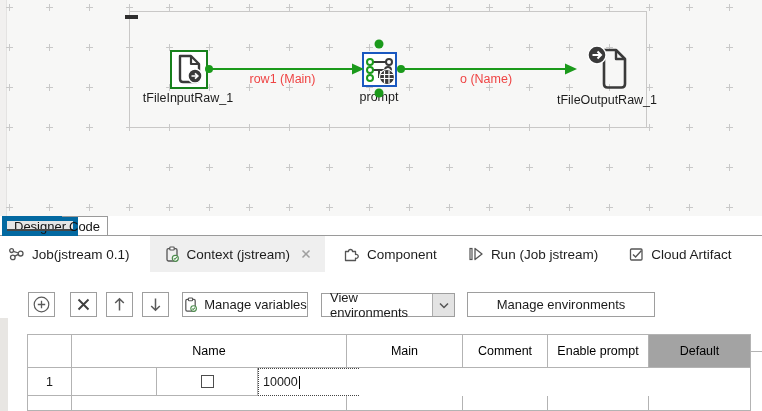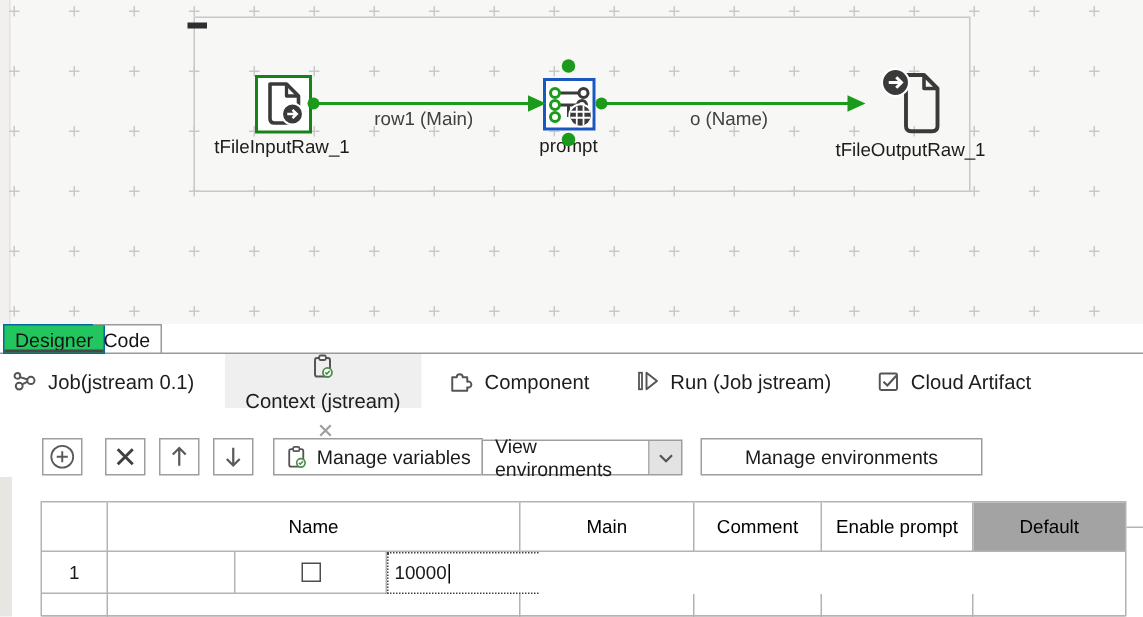--- a/index.html
+++ b/index.html
@@ -10,32 +10,32 @@
   
   #canvas { left:0; top:0; width:762px; height:216px; background:#f7f7f6; overflow:hidden; }
   #canvas-left-strip { left:0; top:0; width:7px; height:216px; background:#f1f0ef; border-right:1px solid #e4e3e2; }
   .gp { position:absolute; width:7px; height:7px; }
   .gp::before { content:""; position:absolute; left:0; top:3px; width:7px; height:1px; background:#c9c9c9; }
   .gp::after  { content:""; position:absolute; left:3px; top:0; width:1px; height:7px; background:#c9c9c9; }
   #job-boundary { left:129px; top:11px; width:518px; height:117px; border:1px solid #c9c8c7; }
   #collapse-dash { left:125px; top:15px; width:13px; height:4px; background:#2e2e2e; }
 
   .comp-label { position:absolute; font-size:12.5px; color:#1c1c1c; text-align:center; white-space:nowrap; }
-  .conn-label { position:absolute; font-size:12.5px; color:#404040; text-align:center; white-space:nowrap; }
+  .conn-label { position:absolute; font-size:12.5px; color:#ef4444; text-align:center; white-space:nowrap; }
 
   #input-box  { left:170px; top:50px; width:38px; height:39px; background:#fff; border:2px solid #17811c; }
   #mstream-box{ left:362px; top:52px; width:35px; height:35px; background:#fff; border:2px solid #1a58c0; }
   #output-box { left:583px; top:42px; width:48px; height:52px; }
   #conn-svg { left:0; top:0; width:762px; height:216px; pointer-events:none; }
 
   
   #editor-tabs { left:0; top:216px; width:762px; height:20px; background:#fff; border-bottom:1px solid #9a9a9a; }
   .etab { position:absolute; top:0; height:20px; display:flex; align-items:center;
           padding:0 7px; font-size:13px; color:#141414; }
-  #tab-designer { left:2px; border:1px solid #0369a1; background:#22c55e; }
+  #tab-designer { left:2px; border:5px solid #0369a1; background:#e5e5e5; }
   #tab-designer::after { content:""; position:absolute; left:0; right:0; bottom:0; height:2px; background:#474747; }
   #tab-code { left:62px; border-top:1px solid #9a9a9a; border-right:1px solid #9a9a9a; }
 
   
   #view-tabs { left:0; top:236px; width:762px; height:36px; background:#fff; display:flex; align-items:stretch; }
   .vtab { display:flex; align-items:center; gap:7px; padding:0 14px; font-size:13.5px; color:#1d1d1d; white-space:nowrap; }
   .vtab.active { background:#efefef; }
   .vtab svg { flex:0 0 auto; }
   .vclose { margin-left:4px; display:flex; align-items:center; }
 
@@ -278,21 +278,21 @@
       <svg width="17" height="16" viewBox="0 0 17 16">
         <circle cx="3.6" cy="4.6" r="1.9" fill="none" stroke="#555" stroke-width="1.3"></circle>
         <circle cx="4.8" cy="11.4" r="2.3" fill="none" stroke="#555" stroke-width="1.3"></circle>
         <circle cx="12.6" cy="7.6" r="2.4" fill="none" stroke="#555" stroke-width="1.3"></circle>
         <path d="M5.4 5.4 L10.4 7 M6.8 10.2 L10.4 8.4" stroke="#555" stroke-width="1.3"></path>
       </svg>
     </span>
     <span>Job(jstream 0.1)</span>
   </div>
 
-  <div class="vtab active" style="margin-left:6px;flex-direction:column;">
+  <div class="vtab active" style="margin-left:6px;">
     <span class="icon">
       <svg width="16" height="17" viewBox="0 0 16 17">
         <rect x="3" y="2.6" width="10" height="12.4" rx="1.4" fill="none" stroke="#555" stroke-width="1.3"></rect>
         <rect x="5.8" y="1" width="4.4" height="3" rx="0.8" fill="#fff" stroke="#555" stroke-width="1.2"></rect>
         <circle cx="11.3" cy="12.3" r="3" fill="#fff" stroke="#4c8c4c" stroke-width="1.2"></circle>
         <path d="M9.9 12.3 L10.9 13.3 L12.8 11.2" fill="none" stroke="#4c8c4c" stroke-width="1.1"></path>
       </svg>
     </span>
     <span>Context (jstream)</span>
     <span class="vclose">
@@ -354,21 +354,21 @@
     </svg>
   </span>
 </div>
 <div class="tbtn" style="left:142px; width:27px;">
   <span class="icon">
     <svg width="13" height="15" viewBox="0 0 13 15">
       <path d="M6.5 1.5 V13 M2.2 9 L6.5 13.3 L10.8 9" fill="none" stroke="#5a5a5a" stroke-width="1.5"></path>
     </svg>
   </span>
 </div>
-<div class="tbtn" style="left:182px; width:140px;">
+<div class="tbtn" style="left:182px; width:126px;">
   <span class="icon">
     <svg width="15" height="16" viewBox="0 0 16 17">
       <rect x="3" y="2.6" width="10" height="12.4" rx="1.4" fill="none" stroke="#555" stroke-width="1.3"></rect>
       <rect x="5.8" y="1" width="4.4" height="3" rx="0.8" fill="#fff" stroke="#555" stroke-width="1.2"></rect>
       <circle cx="11.3" cy="12.3" r="3" fill="#fff" stroke="#4c8c4c" stroke-width="1.2"></circle>
       <path d="M9.9 12.3 L10.9 13.3 L12.8 11.2" fill="none" stroke="#4c8c4c" stroke-width="1.1"></path>
     </svg>
   </span>
   <span>Manage variables</span>
 </div>

